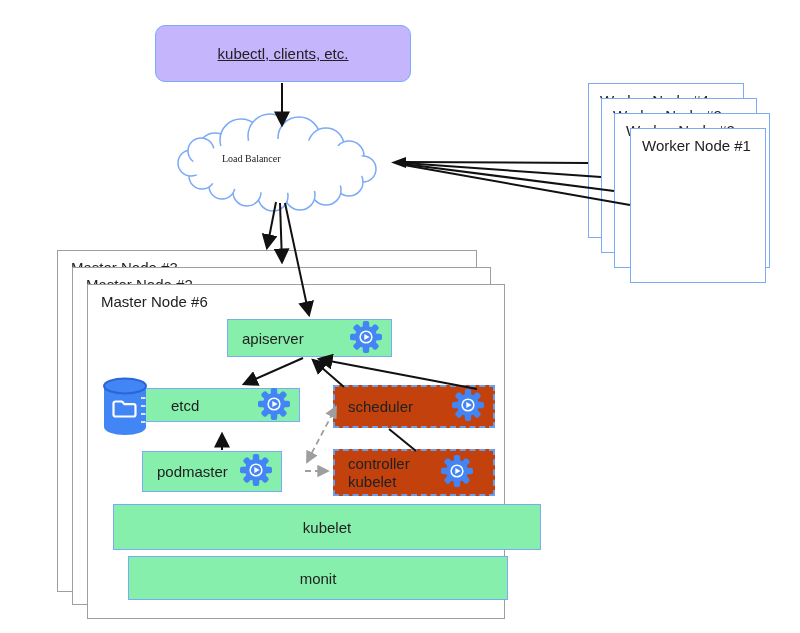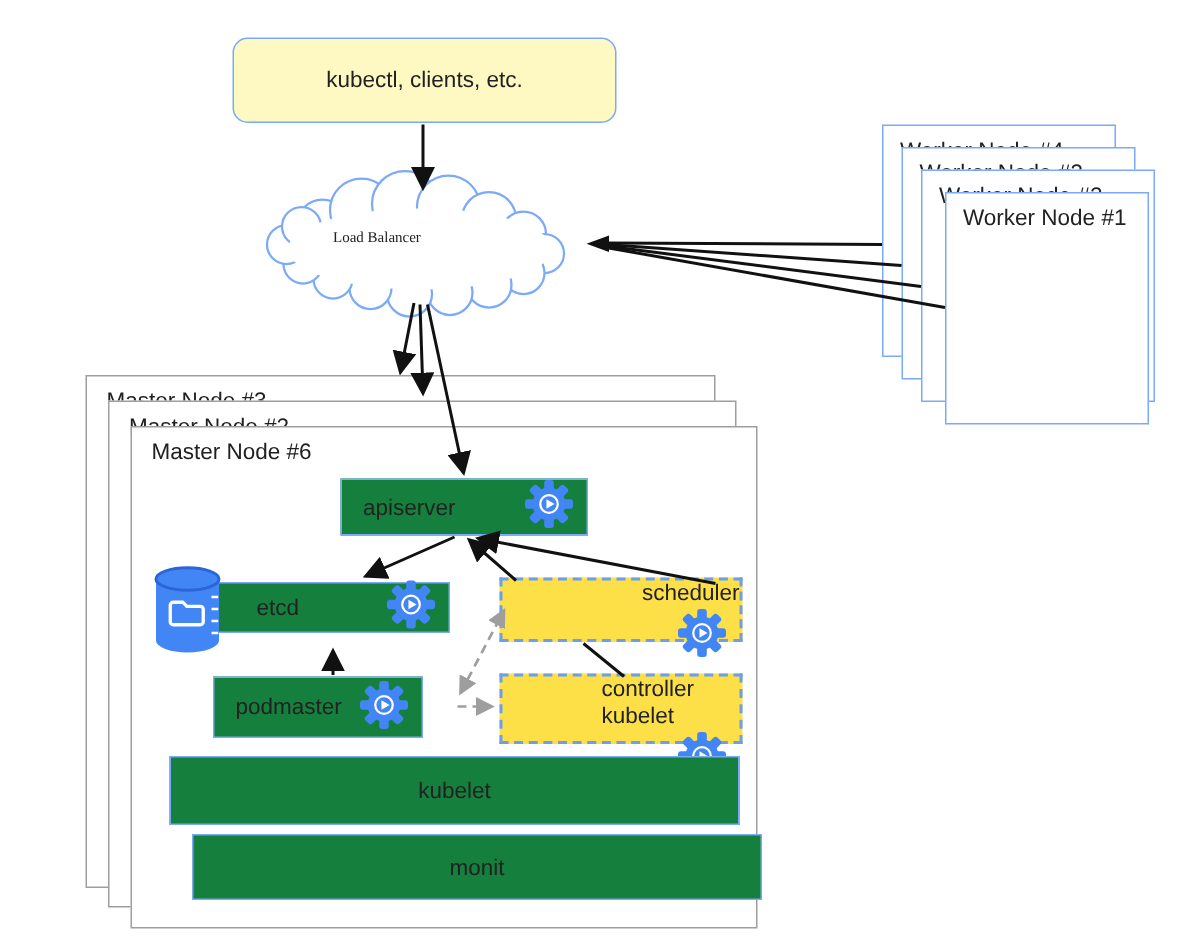--- a/index.html
+++ b/index.html
@@ -3,37 +3,37 @@
 <meta charset="utf-8">
 <style>
   html,body{margin:0;padding:0;}
   body{
     width:800px;height:633px;position:relative;background:#ffffff;
     font-family:"Liberation Sans", sans-serif;color:#212121;overflow:hidden;
   }
   .abs{position:absolute;box-sizing:border-box;}
   
   .bluebox{
-    background:#15803d;border:1.5px solid #7baaf7;
+    background:#86efac;border:1.5px solid #7baaf7;
     display:flex;align-items:center;font-size:15px;
   }
   .dashedbox{
-    background:#fde047;border:2px dashed #6d9eeb;
-    display:flex;align-items:flex-end;font-size:15px;line-height:1.2;flex-direction:column;
+    background:#c2410c;border:2px dashed #6d9eeb;
+    display:flex;align-items:center;font-size:15px;line-height:1.2;
   }
   .boxlabel{flex:1 1 auto;}
   .gearwrap{flex:0 0 auto;margin-right:8px;}
   
   .stackcard{background:#fff;border:1.5px solid #9e9e9e;font-size:15px;}
   .stackcard .cardtitle{padding:8px 0 0 13px;white-space:nowrap;}
   .workercard{background:#fff;border:1.5px solid #7baaf7;font-size:15px;}
   .workercard .cardtitle{padding:8px 0 0 11px;white-space:nowrap;}
   .roundedbox{
-    background:#fef9c3;border:1.5px solid #7baaf7;border-radius:10px;
-    display:flex;align-items:center;justify-content:center;font-size:15px;
+    background:#c4b5fd;border:1.5px solid #7baaf7;border-radius:10px;
+    display:flex;align-items:center;justify-content:center;font-size:15px;text-decoration:underline;
   }
   .centered{justify-content:center;}
   #arrow-layer{position:absolute;left:0;top:0;pointer-events:none;z-index:60;}
   #cloud-label{
     position:absolute;z-index:61;font-size:10px;pointer-events:none;font-family:Liberation Serif, serif;
   }
   .cyl{z-index:40;}
 </style>
 </head>
 <body>
@@ -107,21 +107,21 @@
       </svg></span>
 </div>
 
 <div class="abs dashedbox" style="left:333px;top:449px;width:162px;height:47px;z-index:20;padding-left:13px;">
   <span class="boxlabel" style="max-width:92px;">controller kubelet</span>
   <span class="gearwrap"><svg width="34" height="34" viewBox="-17 -17 34 34">
         <use href="#gear"></use>
       </svg></span>
 </div>
 
-<div class="abs bluebox centered" style="left:113px;top:504px;width:380px;height:46px;z-index:20;text-align:center;">
+<div class="abs bluebox centered" style="left:113px;top:504px;width:428px;height:46px;z-index:20;text-align:center;">
   <span>kubelet</span>
 </div>
 
 <div class="abs bluebox centered" style="left:128px;top:556px;width:380px;height:44px;z-index:20;">
   <span>monit</span>
 </div>
 
 <svg id="arrow-layer" width="800" height="633" viewBox="0 0 800 633">
   <defs>
     <g id="gear">

